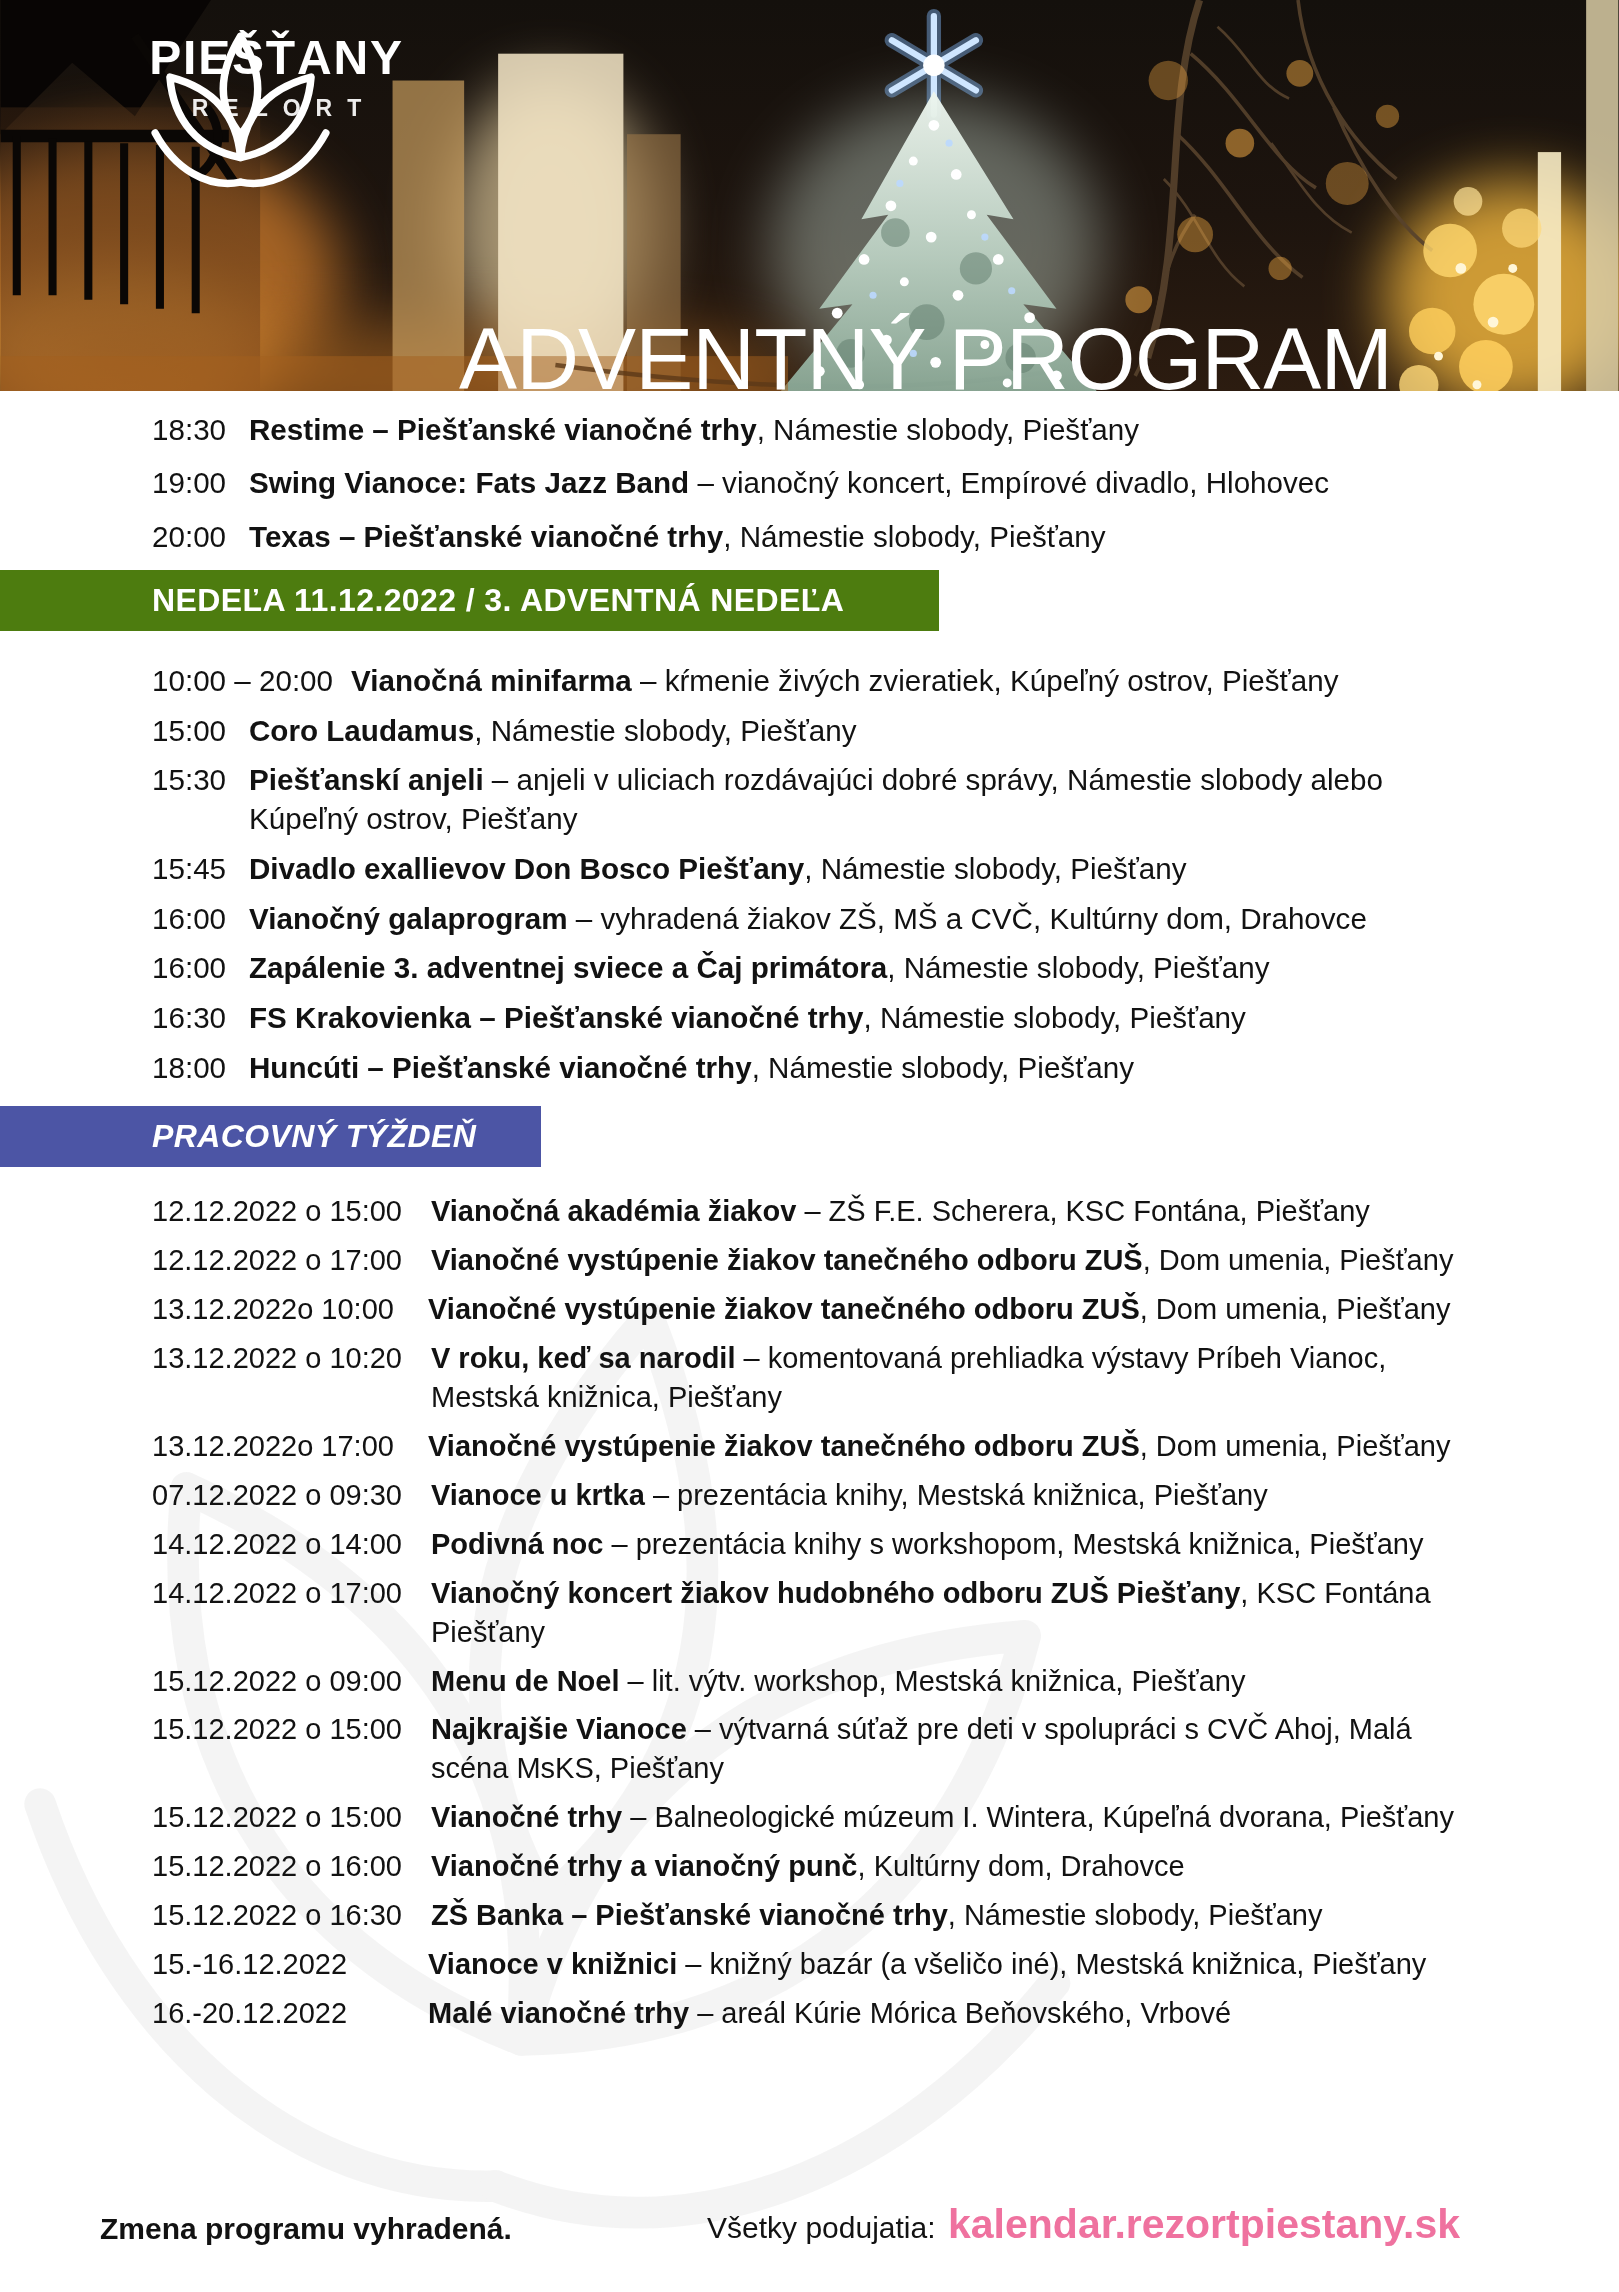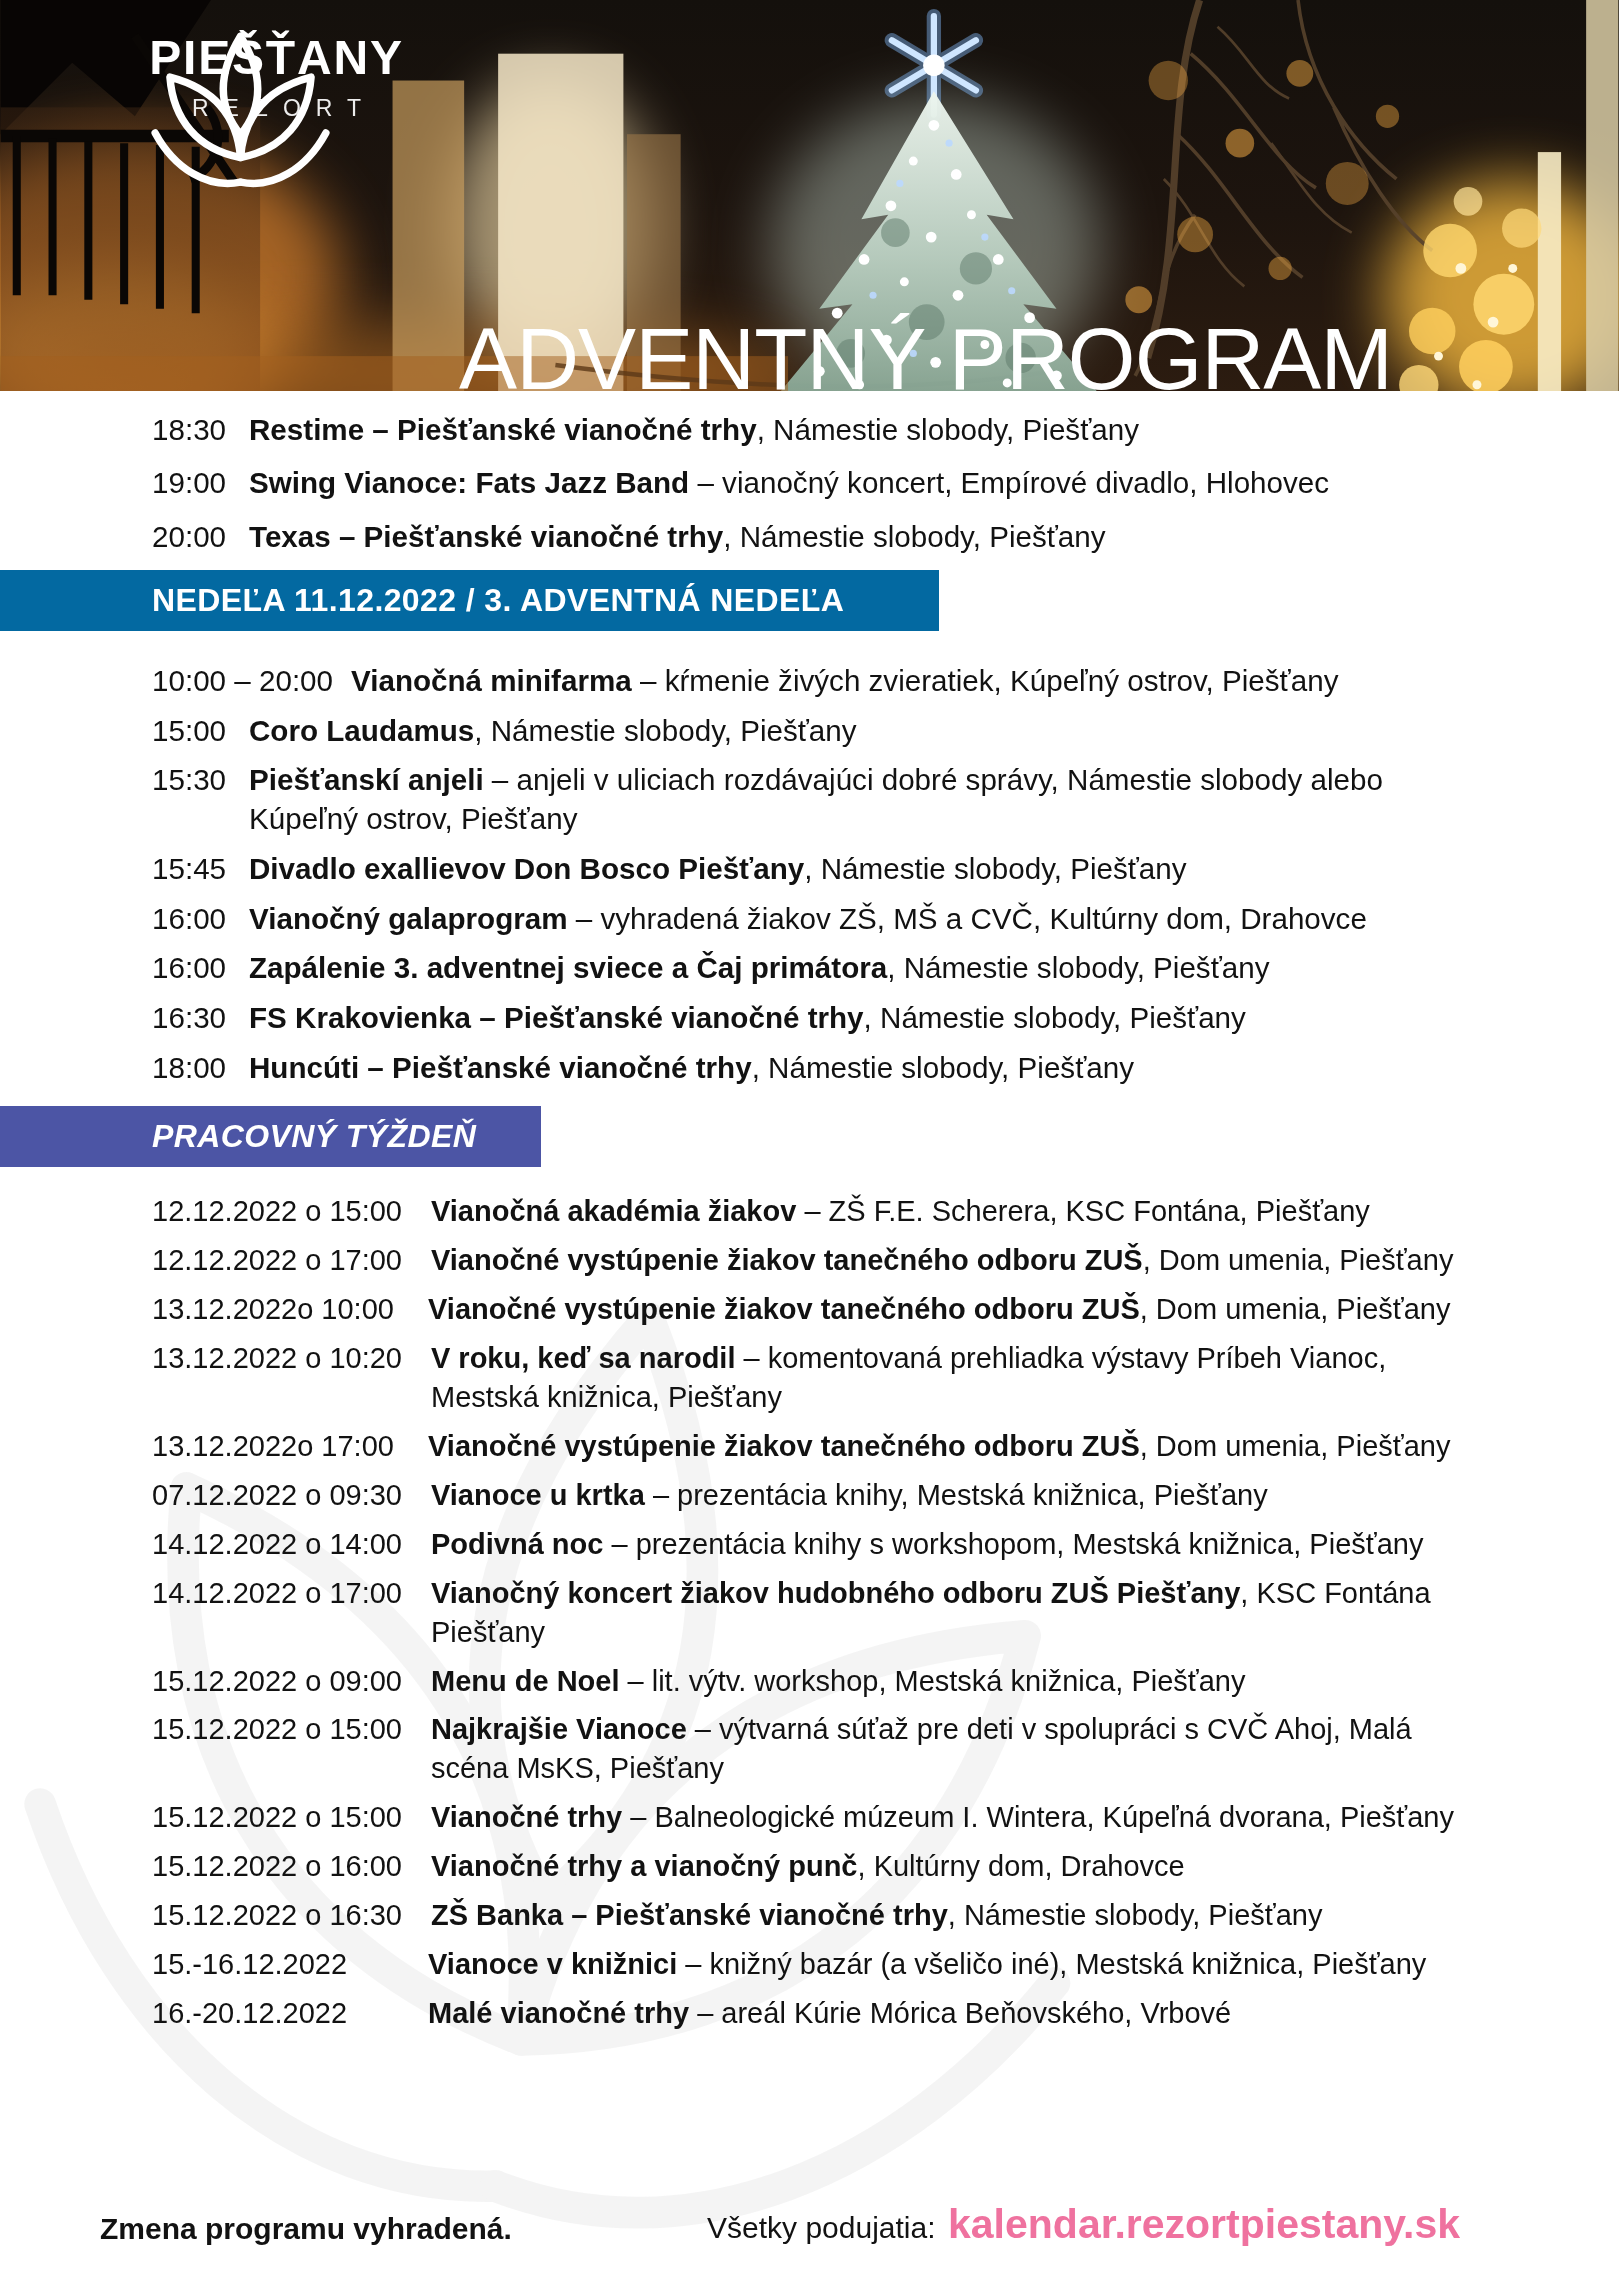--- a/index.html
+++ b/index.html
@@ -13,21 +13,21 @@
   .g-awning{left:-36px;top:269px;width:296px;height:170px;background:#e8a340;opacity:.55;}
   .g-facade{left:448px;top:81px;width:206px;height:287px;background:#efd9a8;opacity:.65;}
   .g-treeaura{left:770px;top:99px;width:331px;height:296px;background:#cfe2d6;opacity:.4;}
   .g-gold{left:1384px;top:179px;width:260px;height:233px;background:#f8bb3f;opacity:.8;}
   .g-stalls{left:54px;top:322px;width:734px;height:99px;background:#b06a22;opacity:.55;}
   .photo svg{position:absolute;left:0;top:0;}
   
   .logo{position:absolute;left:142px;top:27px;width:269px;text-align:center;color:#fff;z-index:3;}
   .logo-mark{display:block;margin:0 auto;}
   .logo-word{font-size:48px;font-weight:700;letter-spacing:1.8px;line-height:1;margin-top:7.2px;}
-  .logo-sub{font-size:23px;font-weight:400;letter-spacing:15px;padding-left:15px;margin-top:12.5px;opacity:.92;}
+  .logo-sub{font-size:23px;font-weight:700;letter-spacing:15px;padding-left:15px;margin-top:12.5px;opacity:.92;}
   .big-title{position:absolute;left:459px;top:315px;z-index:3;font-size:87px;font-weight:400;
              color:#fff;letter-spacing:-0.9px;white-space:nowrap;line-height:1;}
   
   .watermark{position:absolute;left:-107px;top:1281px;z-index:0;opacity:.55;transform:rotate(10deg);}
   
   .content{position:absolute;left:0;top:391px;width:1619px;z-index:1;}
   .sec{position:relative;}
   .s0{padding-top:19px;}
   .s1{padding-top:30px;}
   .s2{padding-top:25px;}
@@ -36,21 +36,21 @@
   .s1 .row{margin-bottom:10.7px;}
   .s2 .row{font-size:29px;margin-bottom:9.9px;}
   .t{flex:0 0 auto;min-width:79px;margin-right:18px;white-space:nowrap;}
   .s2 .t{min-width:247px;margin-right:29px;}
   .e{flex:1 1 auto;}
   .e b{font-weight:700;}
   .l2{display:block;}
   .l2:empty{display:none;}
   .banner{height:61px;line-height:61px;padding-left:152px;box-sizing:border-box;
           color:#fff;font-weight:700;font-size:32px;letter-spacing:0.4px;}
-  .banner-pink{width:939px;background:#0369a1;margin-top:12.5px;}
+  .banner-pink{width:939px;background:#4d7c0f;margin-top:12.5px;}
   .banner-blue{width:541px;background:#4c55a5;margin-top:19.7px;font-style:italic;}
   
   .f-left{position:absolute;left:100px;top:2212px;z-index:2;font-size:30px;font-weight:700;}
   .f-right{position:absolute;right:159px;top:2201px;z-index:2;font-size:30px;white-space:nowrap;}
   .f-link{font-size:41px;font-weight:700;color:#ef729f;margin-left:12.5px;}
 </style>
 </head>
 <body>
 
 <div class="page">

